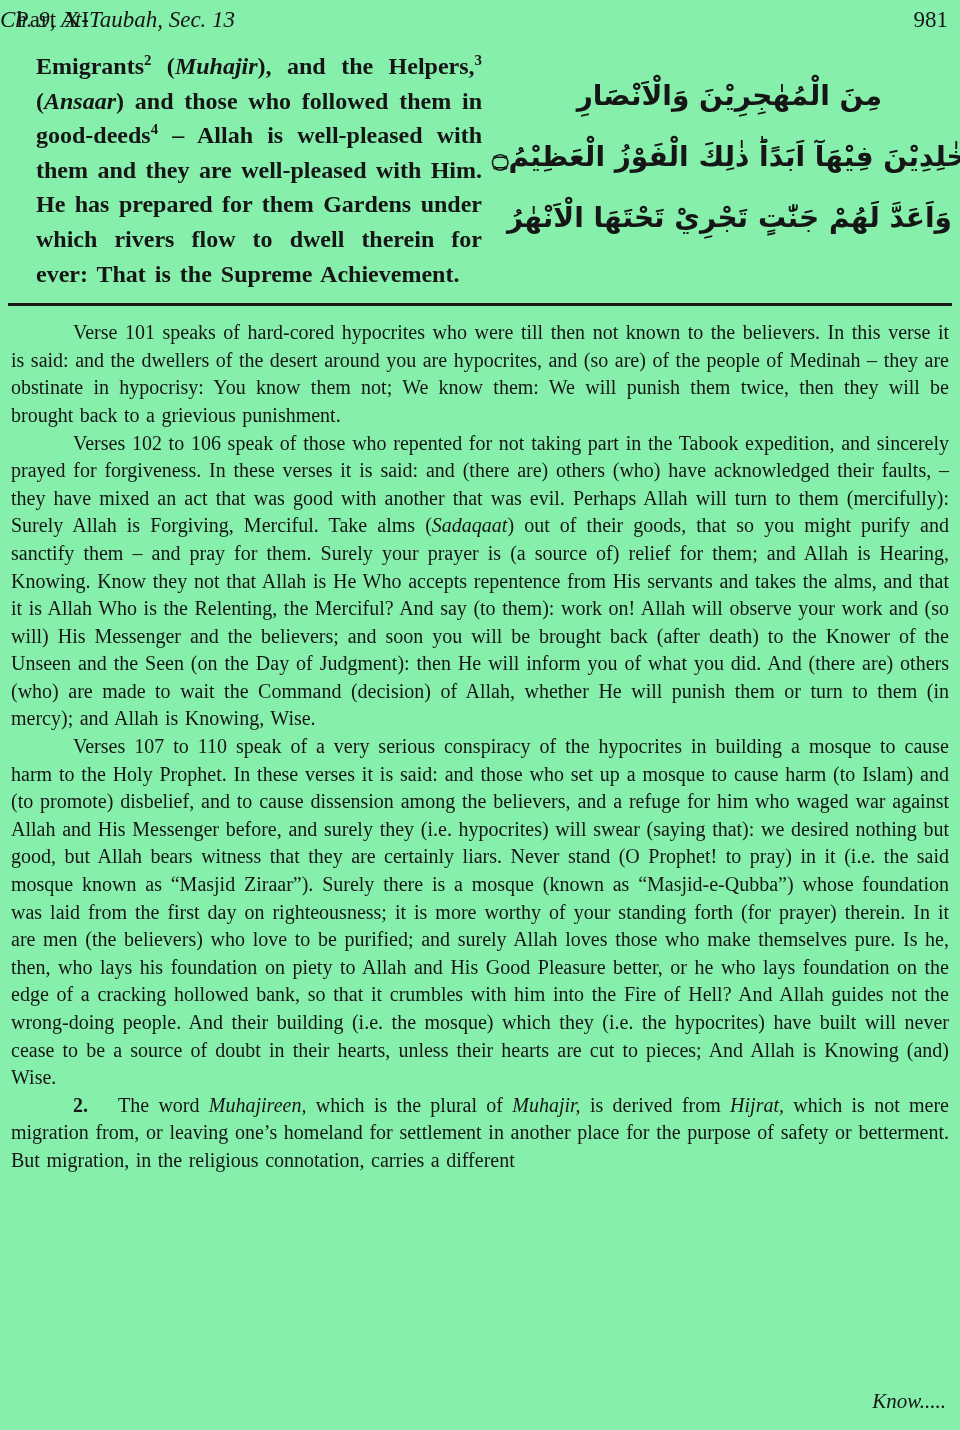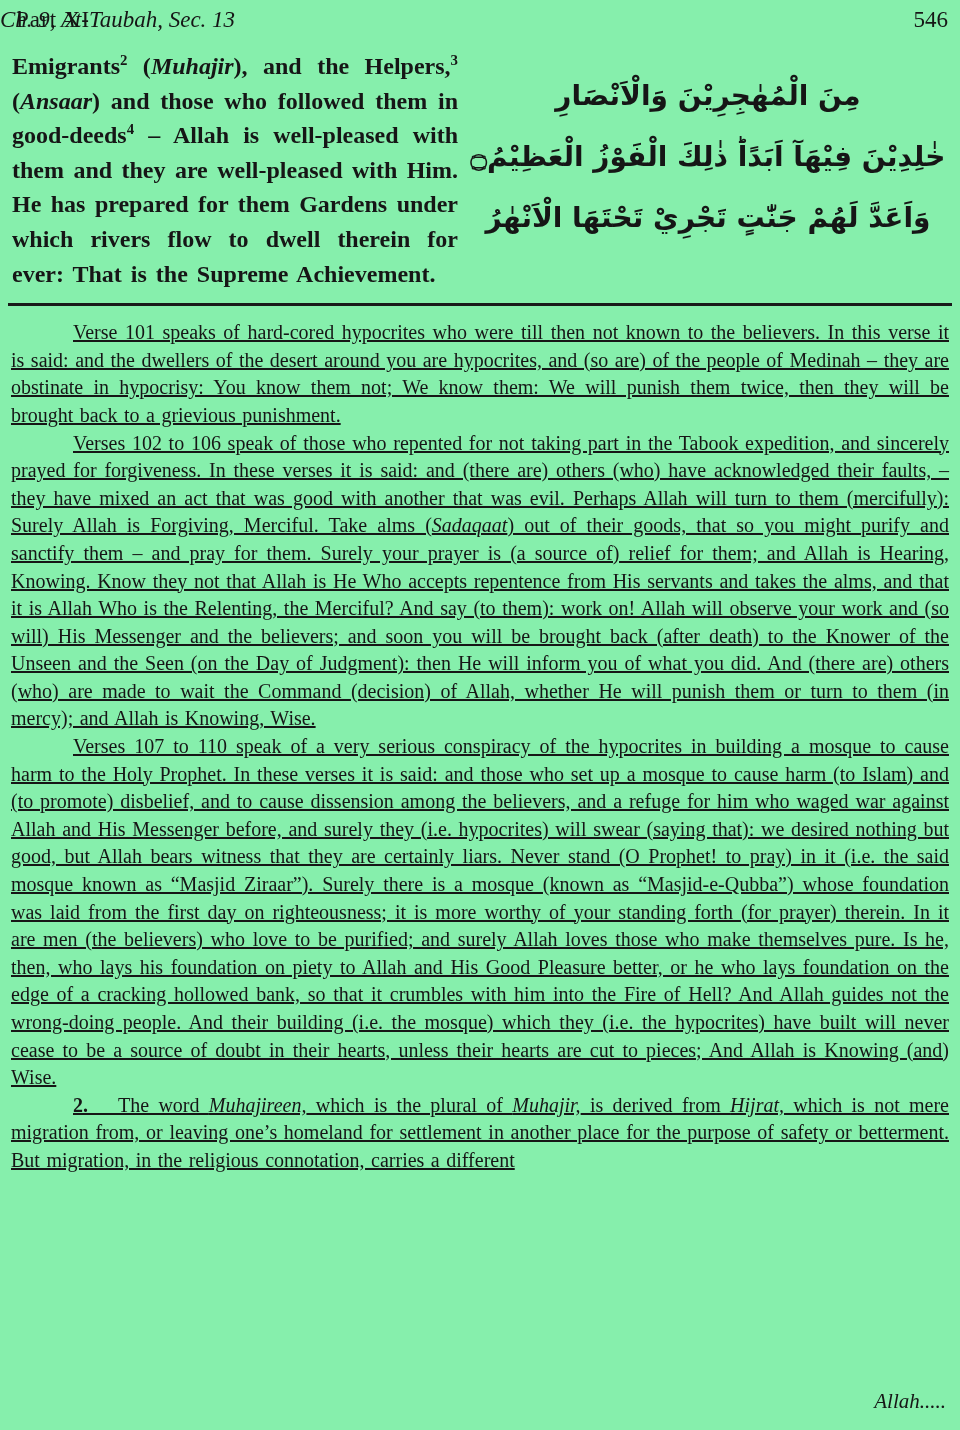--- a/index.html
+++ b/index.html
@@ -8,21 +8,21 @@
     background:#86efac;color:#161616;
     font-family:"Liberation Serif", serif;
     overflow:hidden;
   }
   
   .hdr{position:relative;height:36px;padding-top:7px;font-size:23px;}
   .hdr .h-left{position:absolute;left:16px;top:7px;letter-spacing:1px;}
   .hdr .h-center{position:absolute;left:0;right:0;top:7px;text-align:left;font-style:italic;}
   .hdr .h-right{position:absolute;right:12px;top:7px;}
   
-  .verse{display:flex;margin-top:6px;}
+  .verse{display:flex;margin-top:6px;margin-left:24px;}
   .translation{
     width:446px;margin-left:12px;flex:none;
     font-weight:700;font-size:24px;line-height:34.6px;
     text-align:justify;word-spacing:3px;
   }
   .translation sup{font-weight:700;}
   .arabic{
     flex:1;direction:rtl;unicode-bidi:embed;
     text-align:center;padding:16px 12px 0 10px;
     font-family:"DejaVu Sans", sans-serif;
@@ -30,53 +30,53 @@
   }
   .ar-line{white-space:nowrap;}
   
   .rule{border:none;border-top:3px solid #1a1a1a;margin:12px 8px 0 8px;}
   
   .commentary{
     margin:13px 11px 0 11px;
     font-size:20px;line-height:27.6px;
     text-align:justify;word-spacing:1.5px;
   }
-  .para{margin:0;text-indent:62px;text-decoration:underline;}
+  .para{margin:0;text-indent:62px;}
   sup{font-size:62%;line-height:0;vertical-align:super;}
   .it{font-style:italic;}
   .bd{font-weight:700;}
   .contd{
     position:absolute;right:14px;bottom:16px;
     font-style:italic;font-size:21px;
   }
 </style>
 </head>
 <body>
 
 <div class="page">
 
   <div class="hdr">
     <span class="h-left">Part XI</span>
     <span class="h-center">Ch. 9, At-Taubah, Sec. 13</span>
-    <span class="h-right">546</span>
+    <span class="h-right">981</span>
   </div>
 
   <div class="verse">
     <div class="translation" id="translation"><span>Emigrants</span><sup>2</sup><span> (</span><span class="it">Muhajir</span><span>), and the Helpers,</span><sup>3</sup><span> (</span><span class="it">Ansaar</span><span>) and those who followed them in good-deeds</span><sup>4</sup><span> – Allah is well-pleased with them and they are well-pleased with Him. He has prepared for them Gardens under which rivers flow to dwell therein for ever: That is the Supreme Achievement.</span></div>
     <div class="arabic" id="arabic" dir="rtl">
         <div class="ar-line">مِنَ الْمُهٰجِرِيْنَ وَالْاَنْصَارِ</div>
         <div class="ar-line">خٰلِدِيْنَ فِيْهَآ اَبَدًاؕ ذٰلِكَ الْفَوْزُ الْعَظِيْمُ۝</div>
         <div class="ar-line">وَاَعَدَّ لَهُمْ جَنّٰتٍ تَجْرِيْ تَحْتَهَا الْاَنْهٰرُ</div>
       </div>
   </div>
 
   <hr class="rule">
 
   <div class="commentary" id="commentary">
       <p class="para"><span>Verse 101 speaks of hard-cored hypocrites who were till then not known to the believers. In this verse it is said: and the dwellers of the desert around you are hypocrites, and (so are) of the people of Medinah – they are obstinate in hypocrisy: You know them not; We know them: We will punish them twice, then they will be brought back to a grievious punishment.</span></p>
       <p class="para"><span>Verses 102 to 106 speak of those who repented for not taking part in the Tabook expedition, and sincerely prayed for forgiveness. In these verses it is said: and (there are) others (who) have acknowledged their faults, – they have mixed an act that was good with another that was evil. Perhaps Allah will turn to them (mercifully): Surely Allah is Forgiving, Merciful. Take alms (</span><span class="it">Sadaqaat</span><span>) out of their goods, that so you might purify and sanctify them – and pray for them. Surely your prayer is (a source of) relief for them; and Allah is Hearing, Knowing. Know they not that Allah is He Who accepts repentence from His servants and takes the alms, and that it is Allah Who is the Relenting, the Merciful? And say (to them): work on! Allah will observe your work and (so will) His Messenger and the believers; and soon you will be brought back (after death) to the Knower of the Unseen and the Seen (on the Day of Judgment): then He will inform you of what you did. And (there are) others (who) are made to wait the Command (decision) of Allah, whether He will punish them or turn to them (in mercy); and Allah is Knowing, Wise.</span></p>
       <p class="para"><span>Verses 107 to 110 speak of a very serious conspiracy of the hypocrites in building a mosque to cause harm to the Holy Prophet. In these verses it is said: and those who set up a mosque to cause harm (to Islam) and (to promote) disbelief, and to cause dissension among the believers, and a refuge for him who waged war against Allah and His Messenger before, and surely they (i.e. hypocrites) will swear (saying that): we desired nothing but good, but Allah bears witness that they are certainly liars. Never stand (O Prophet! to pray) in it (i.e. the said mosque known as “Masjid Ziraar”). Surely there is a mosque (known as “Masjid-e-Qubba”) whose foundation was laid from the first day on righteousness; it is more worthy of your standing forth (for prayer) therein. In it are men (the believers) who love to be purified; and surely Allah loves those who make themselves pure. Is he, then, who lays his foundation on piety to Allah and His Good Pleasure better, or he who lays foundation on the edge of a cracking hollowed bank, so that it crumbles with him into the Fire of Hell? And Allah guides not the wrong-doing people. And their building (i.e. the mosque) which they (i.e. the hypocrites) have built will never cease to be a source of doubt in their hearts, unless their hearts are cut to pieces; And Allah is Knowing (and) Wise.</span></p>
       <p class="para"><span class="bd">2.</span><span>   The word </span><span class="it">Muhajireen,</span><span> which is the plural of </span><span class="it">Muhajir,</span><span> is derived from </span><span class="it">Hijrat,</span><span> which is not mere migration from, or leaving one’s homeland for settlement in another place for the purpose of safety or betterment. But migration, in the religious connotation, carries a different</span></p>
     </div>
 
-  <div class="contd">Allah.....</div>
+  <div class="contd">Know.....</div>
 
 </div>
 
 </body></html>

